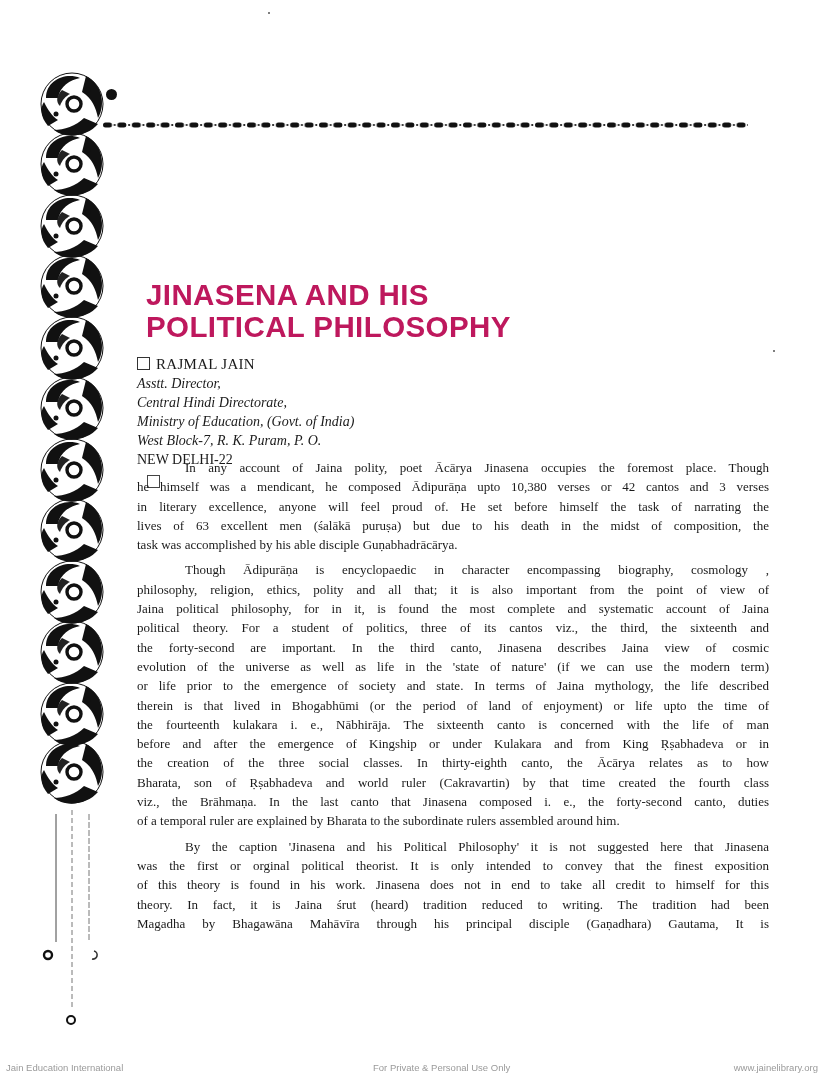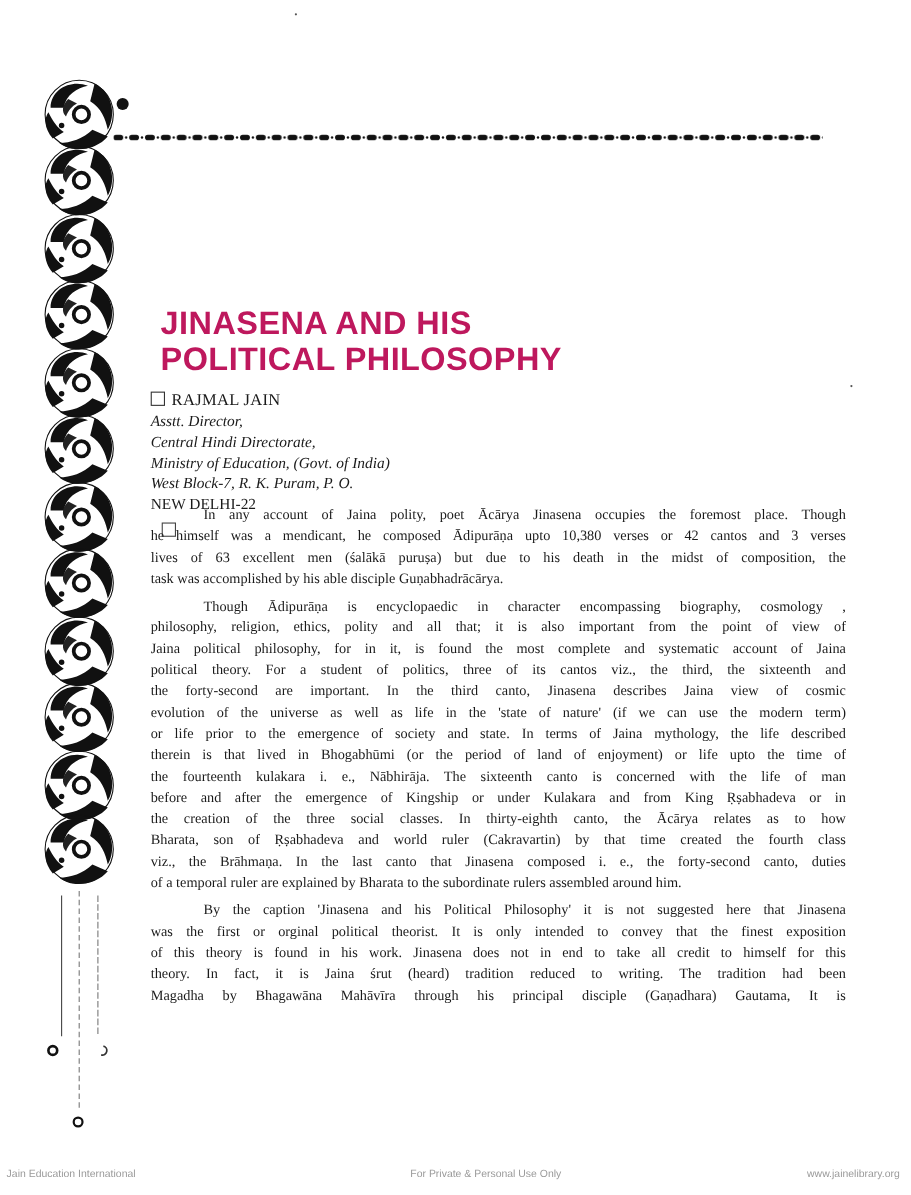--- a/index.html
+++ b/index.html
@@ -100,20 +100,21 @@
   <div class="it">West Block-7, R. K. Puram, P. O.</div>
   <div>NEW DELHI-22</div>
 </div>
 
 <div class="sq-small"></div>
 
 <div class="body-text">
   <p>
     <span class="line">In any account of Jaina polity, poet Ācārya Jinasena occupies the foremost place.  Though</span>
     <span class="line" style="margin-left:-48px">he himself was a mendicant, he composed Ādipurāṇa upto 10,380  verses or 42 cantos and 3 verses</span>
+    <span class="line" style="margin-left:-48px">in literary excellence, anyone will feel proud of.   He set before himself  the task  of  narrating the</span>
     <span class="line" style="margin-left:-48px">lives of 63 excellent  men (śalākā puruṣa) but due to  his death  in  the  midst  of  composition, the</span>
     <span class="line last" style="margin-left:-48px">task was accomplished by his able disciple  Guṇabhadrācārya.</span>
   </p>
   <p>
     <span class="line">Though Ādipurāṇa  is  encyclopaedic in  character encompassing  biography,  cosmology ,</span>
     <span class="line" style="margin-left:-48px">philosophy, religion, ethics,  polity  and all that;  it  is  also  important  from the point of view of</span>
     <span class="line" style="margin-left:-48px">Jaina political philosophy, for in it, is  found  the  most  complete and  systematic account of Jaina</span>
     <span class="line" style="margin-left:-48px">political theory.   For a student of politics, three of its cantos viz.,  the  third,  the  sixteenth  and</span>
     <span class="line" style="margin-left:-48px">the forty-second  are  important.   In  the  third  canto,  Jinasena  describes  Jaina  view of  cosmic</span>
     <span class="line" style="margin-left:-48px">evolution of the universe  as well as  life  in  the  'state  of  nature' (if we can use the modern term)</span>

